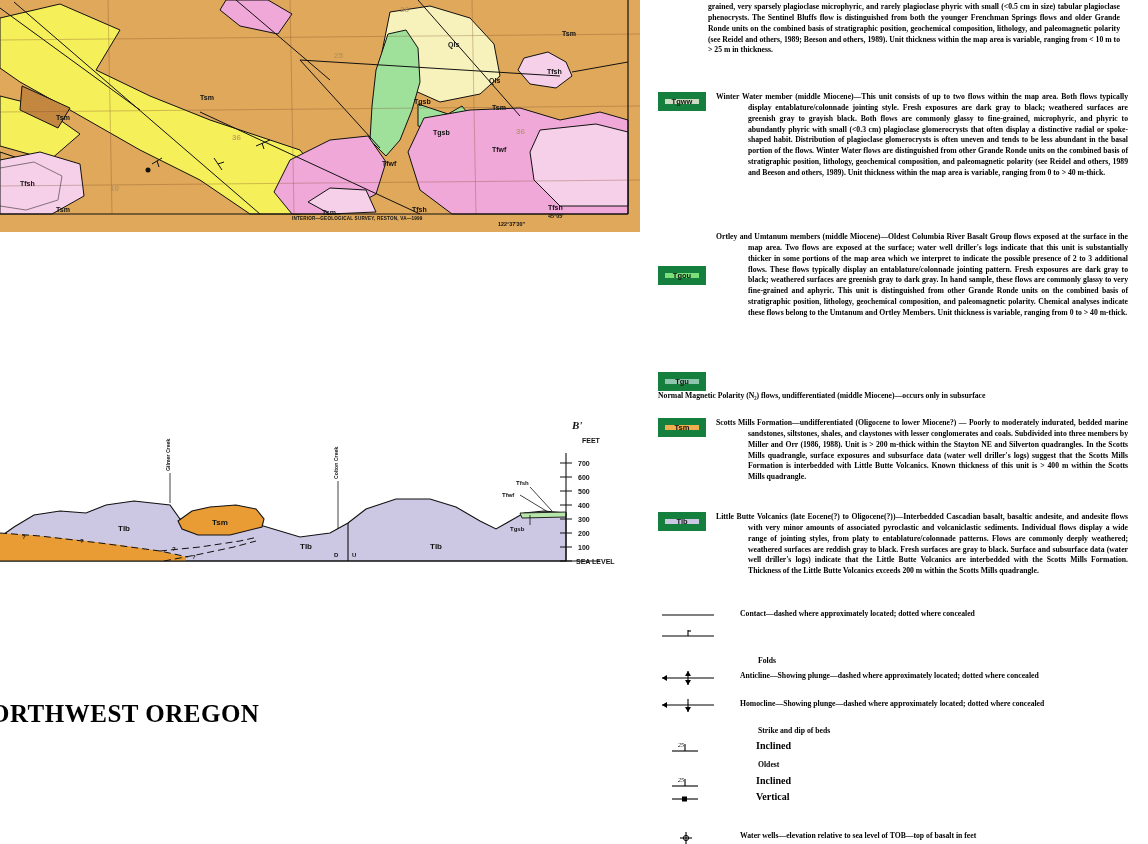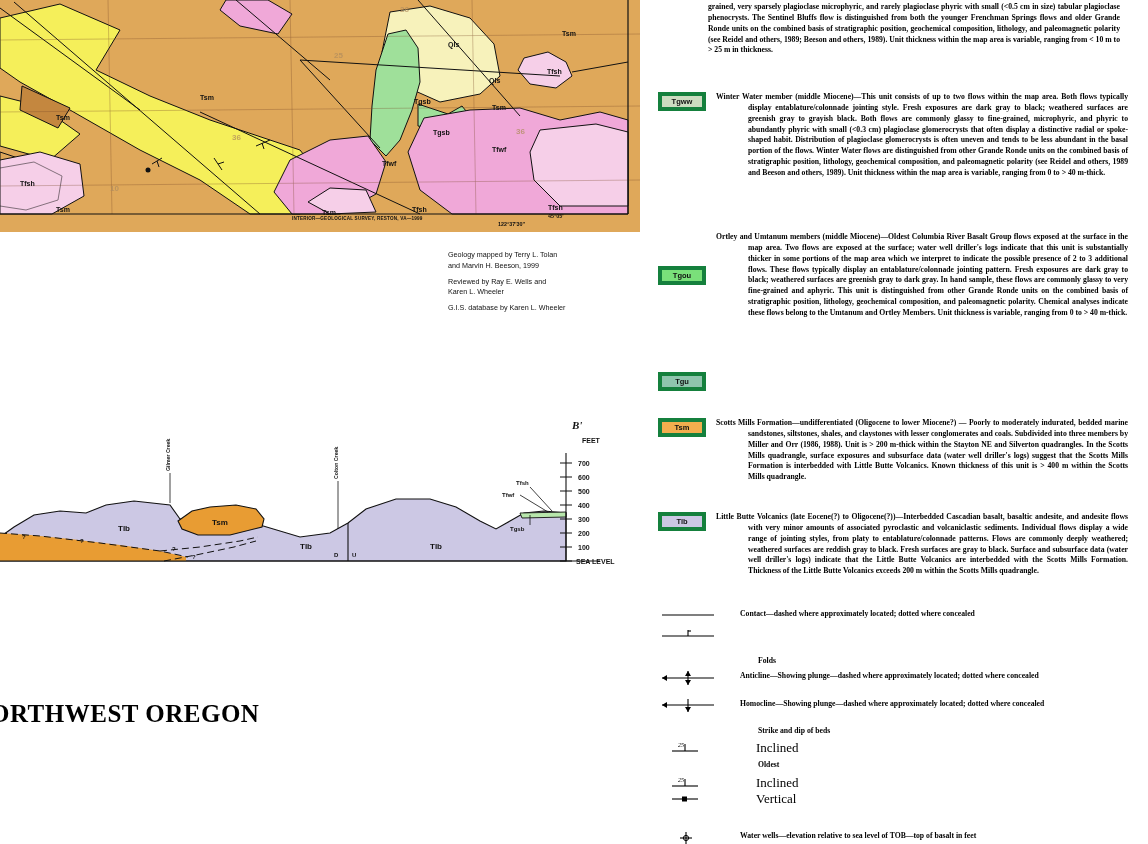--- a/index.html
+++ b/index.html
@@ -138,21 +138,21 @@
     width: 498px; height: 600px;
   }
   .expl-entry {
     position: absolute;
     display: flex;
     align-items: flex-start;
   }
   .swatch {
     width: 48px;
     height: 19px;
-    border: 4px solid #15803d;
+    border: 7px solid #15803d;
     flex: 0 0 auto;
     display: flex;
     align-items: center;
     justify-content: center;
     font-family: "Liberation Sans", sans-serif;
     font-size: 7.5px;
     font-weight: bold;
     color: #111;
     margin-right: 10px;
   }
@@ -208,22 +208,22 @@
   .sym-text .lead { margin-left: -28px; }
   .sym-head {
     font-family: "Liberation Serif", serif;
     font-size: 7.7px;
     font-weight: bold;
     color: #000;
     padding-left: 18px;
   }
   .sym-sub {
     font-family: "Liberation Serif", serif;
-    font-size: 13px;
-    font-weight: normal;
+    font-size: 10px;
+    font-weight: bold;
     color: #000;
     padding-left: 16px;
   }
 </style>
 </head>
 <body>
 
 <div id="page">
 
   <div id="map-panel">
@@ -314,33 +314,20 @@
           <text x="334" y="58" class="map-label-faint">25</text>
           <text x="110" y="191" class="map-label-faint">10</text>
         </g>
     </svg>
 
     <div id="map-credit">INTERIOR—GEOLOGICAL SURVEY, RESTON, VA—1999</div>
   </div>
   <div id="corner-lat">45°05'</div>
   <div id="corner-lon">122°37'30"</div>
 
-  <div id="credits">
-    <div class="grp">
-      <div>Geology mapped by Terry L. Tolan</div>
-      <div>and Marvin H. Beeson, 1999</div>
-    </div>
-    <div class="grp">
-      <div>Reviewed by Ray E. Wells and</div>
-      <div>Karen L. Wheeler</div>
-    </div>
-    <div class="grp">
-      <div>G.I.S.  database by Karen L. Wheeler</div>
-    </div>
-  </div>
 
   <div id="xsection">
     <svg id="xs-svg" viewBox="0 0 640 160">
 
       <path d="M0,122 L14,112 L34,100 L60,96 L86,98 L106,90 L134,86 L170,90 L180,104 L220,104 L260,110 L300,122 L330,118 L348,108 L366,94 L396,84 L430,84 L456,92 L480,106 L496,114 L510,106 L524,98 L544,96 L566,98 L566,146 L0,146 Z" fill="#ccc8e4" stroke="#111" stroke-width="1.1"></path>
 
       <path d="M178,106 L192,96 L210,92 L236,90 L256,94 L264,104 L262,112 L230,120 L198,120 L182,114 Z" fill="#e89c33" stroke="#111" stroke-width="1.1"></path>
 
       <path d="M0,118 L0,146 L186,146 L186,142 L160,136 L120,130 L70,124 L30,120 Z" fill="#e89c33" stroke="none"></path>
       <path d="M0,118 L40,121 L100,128 L160,136 L188,142" fill="none" stroke="#111" stroke-width="1" stroke-dasharray="7,4"></path>
@@ -413,20 +400,21 @@
         <div class="expl-entry" style="top: 92px; left: 8px;">
           <div class="swatch" style="background: rgb(204, 220, 192);">Tgww</div>
           <div class="expl-text"><span class="lead">Winter Water member (middle Miocene)—</span>This unit consists of up to two flows within the map area.  Both flows typically display entablature/colonnade jointing style.  Fresh exposures are dark gray to black; weathered surfaces are greenish gray to grayish black.  Both flows are commonly glassy to fine-grained, microphyric, and phyric to abundantly phyric with small (&lt;0.3 cm) plagioclase glomerocrysts that often display a distinctive radial or spoke-shaped habit.  Distribution of plagioclase glomerocrysts is often uneven and tends to be less abundant in the basal portion of the flows.  Winter Water flows are distinguished from other Grande Ronde units on the combined basis of stratigraphic position, lithology, geochemical composition, and paleomagnetic polarity (see Reidel and others, 1989 and Beeson and others, 1989).  Unit thickness within the map area is variable, ranging from 0 to &gt; 40 m-thick.</div>
         </div>
         <div class="expl-entry" style="top: 232px; left: 8px; align-items: center;">
           <div class="swatch" style="background: rgb(122, 224, 122);">Tgou</div>
           <div class="expl-text"><span class="lead">Ortley and Umtanum members (middle Miocene)—</span>Oldest Columbia River Basalt Group flows exposed at the surface in the map area.  Two flows are exposed at the surface; water well driller's logs indicate that this unit is substantially thicker in some portions of the map area which we interpret to indicate the possible presence of 2 to 3 additional flows.  These flows typically display an entablature/colonnade jointing pattern.  Fresh exposures are dark gray to black; weathered surfaces are greenish gray to dark gray.  In hand sample, these flows are commonly glassy to very fine-grained and aphyric.  This unit is distinguished from other Grande Ronde units on the combined basis of stratigraphic position, lithology, geochemical composition, and paleomagnetic polarity.  Chemical analyses indicate these flows belong to the Umtanum and Ortley Members.  Unit thickness is variable, ranging from 0 to &gt; 40 m-thick.</div>
         </div>
         <div class="expl-entry" style="top: 372px; left: 8px; flex-direction: column;">
           <div class="swatch" style="background: rgb(143, 197, 173);">Tgu</div>
+          <div class="expl-text"><span class="lead">Normal Magnetic Polarity (N₂)  flows, undifferentiated (middle Miocene)—</span>occurs only in subsurface</div>
         </div>
         <div class="expl-entry" style="top: 418px; left: 8px;">
           <div class="swatch" style="background: rgb(242, 174, 78);">Tsm</div>
           <div class="expl-text"><span class="lead">Scotts Mills Formation—undifferentiated (Oligocene to lower Miocene?) — </span>Poorly to moderately indurated, bedded marine sandstones, siltstones, shales, and claystones with lesser conglomerates and coals.  Subdivided into three members by Miller and Orr (1986, 1988). Unit is &gt; 200 m-thick within the Stayton NE and Silverton quadrangles.  In the Scotts Mills quadrangle, surface exposures and subsurface data (water well driller's logs) suggest that the Scotts Mills Formation is interbedded with Little Butte Volcanics.  Known thickness of this unit is &gt; 400 m within the Scotts Mills quadrangle.</div>
         </div>
         <div class="expl-entry" style="top: 512px; left: 8px;">
           <div class="swatch" style="background: rgb(204, 200, 228);">Tlb</div>
           <div class="expl-text"><span class="lead">Little Butte Volcanics (late Eocene(?) to Oligocene(?))—</span>Interbedded Cascadian basalt, basaltic andesite, and andesite flows with very minor amounts of associated pyroclastic and volcaniclastic sediments.  Individual flows display a wide range of jointing styles, from platy to entablature/colonnade patterns.  Flows are commonly deeply weathered; weathered surfaces are reddish gray to black.  Fresh surfaces are gray to black. Surface and subsurface data (water well driller's logs) indicate that the Little Butte Volcanics are interbedded with the Scotts Mills Formation.  Thickness of the Little Butte Volcanics exceeds 200 m within the Scotts Mills quadrangle.</div>
         </div>
       </div>

